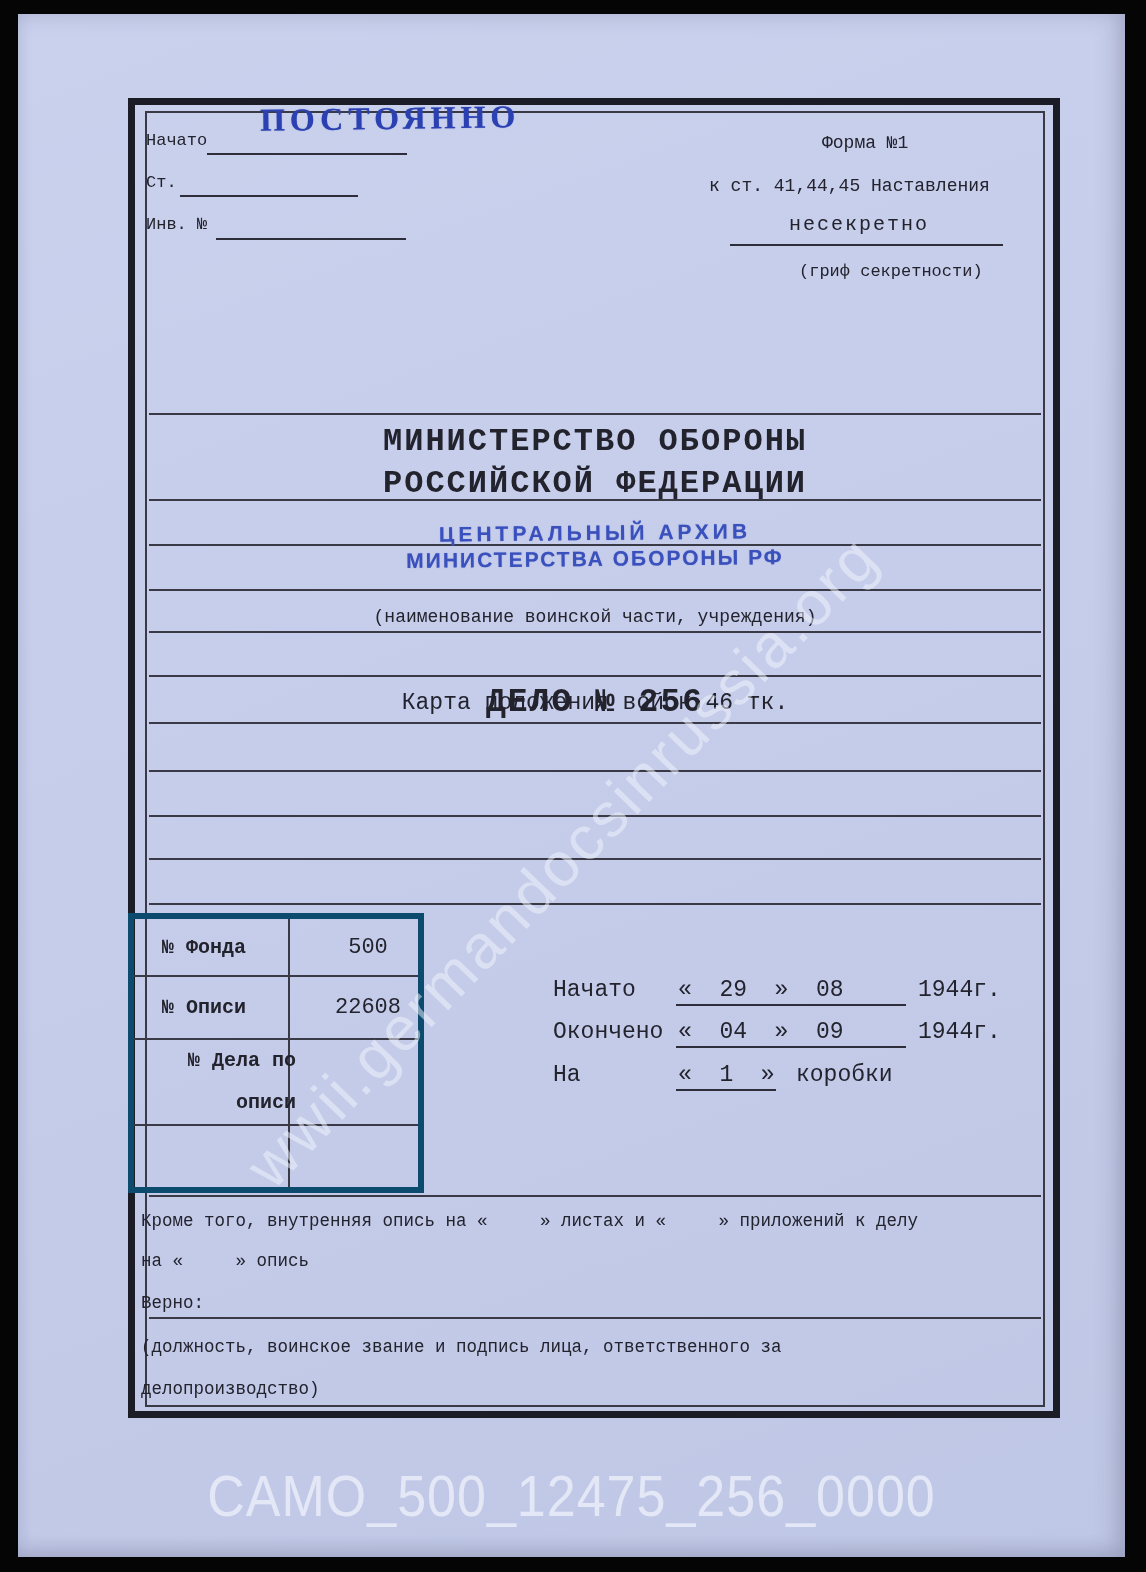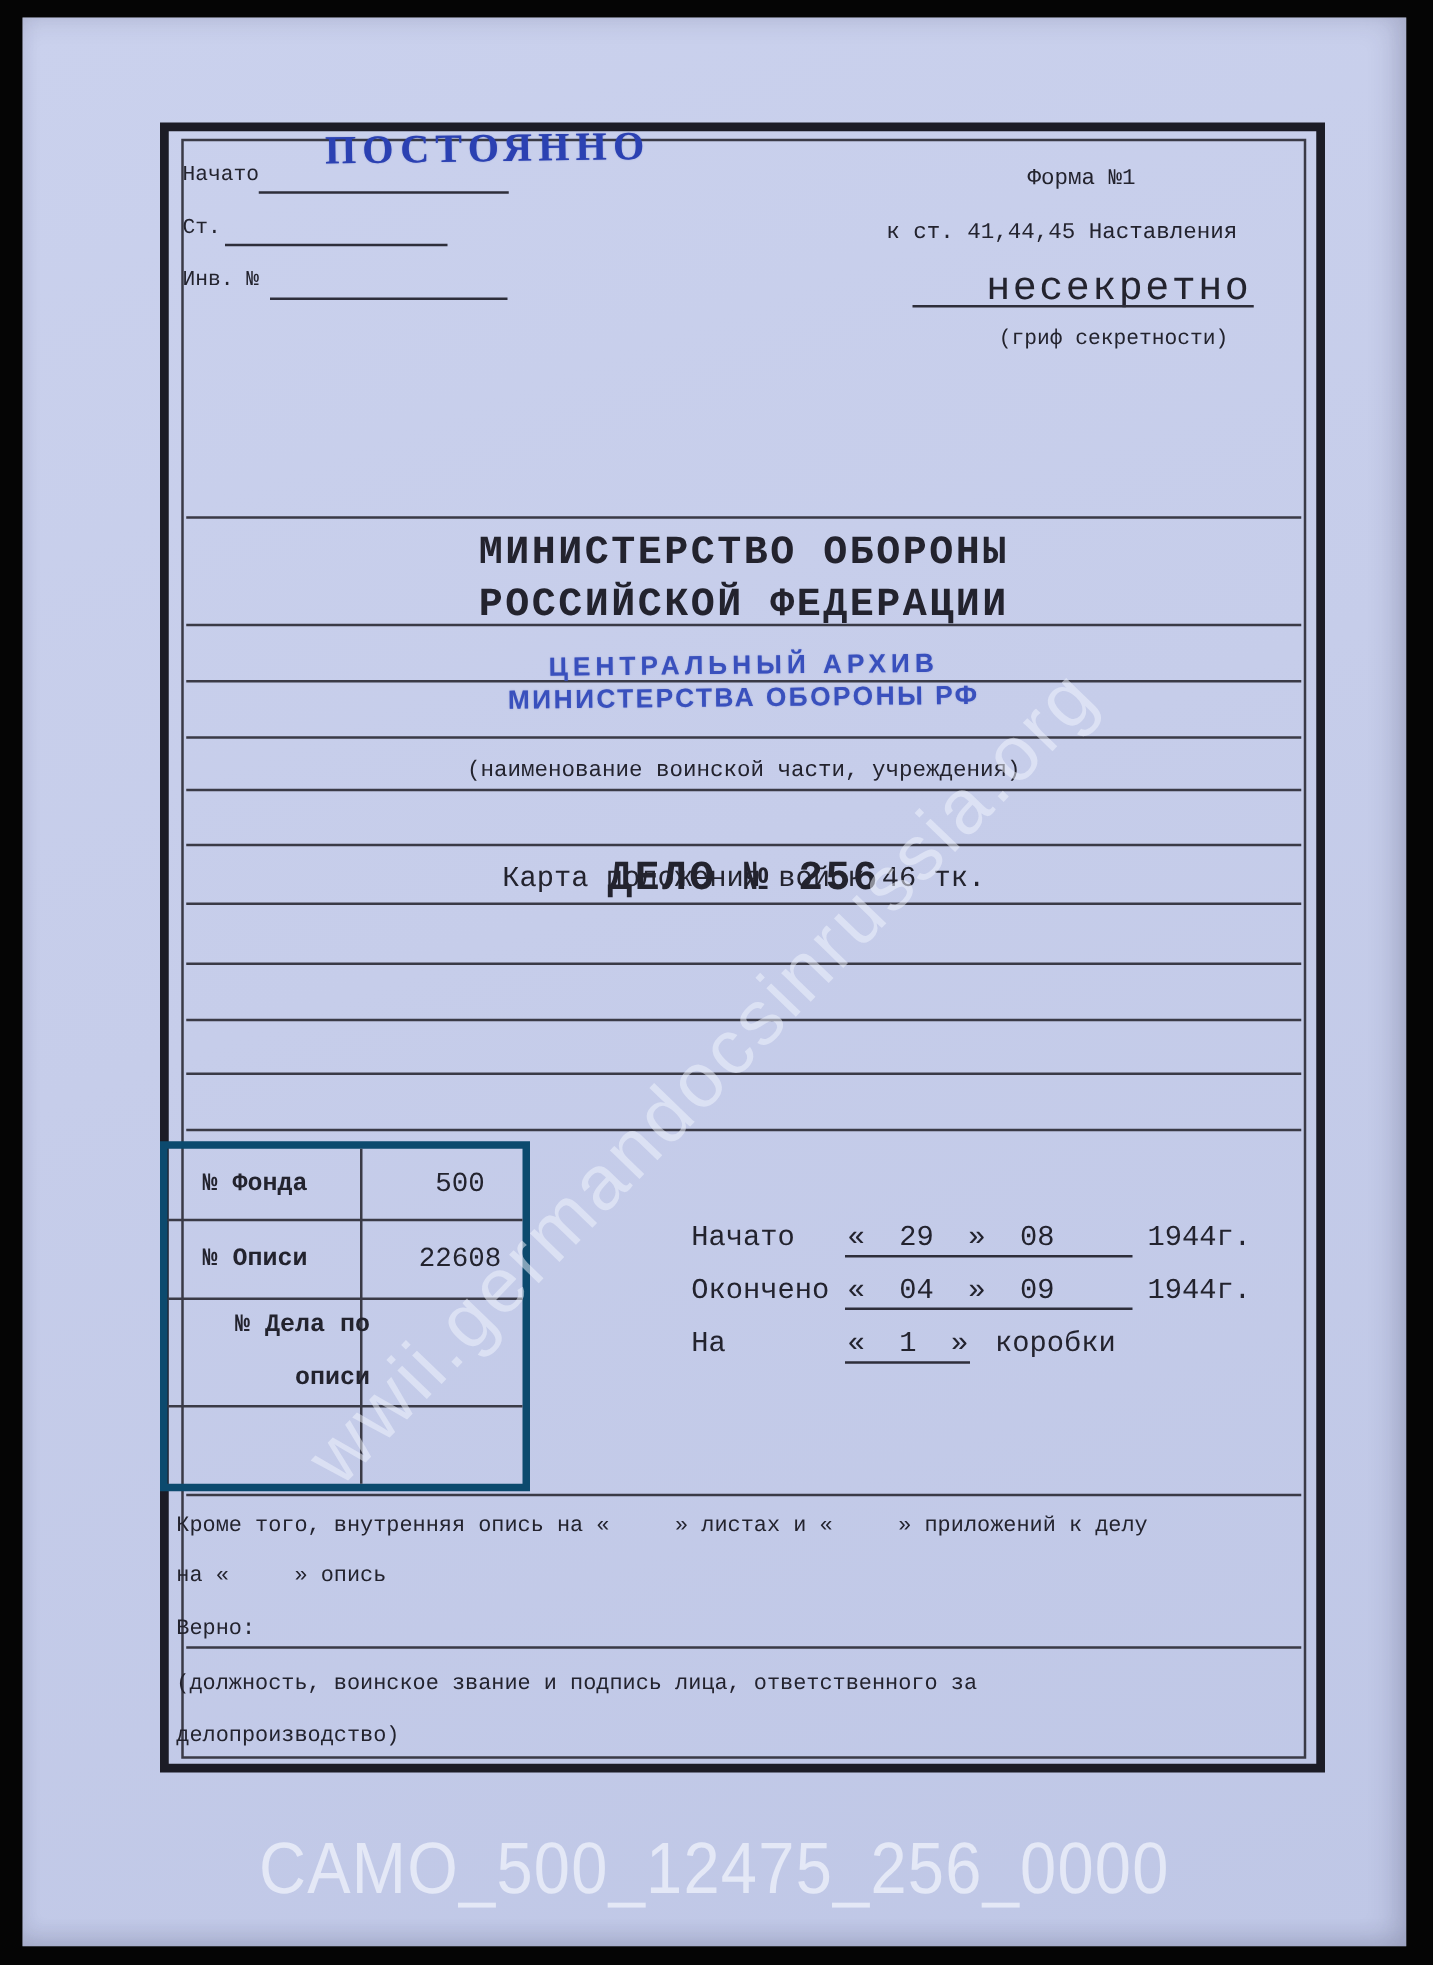--- a/index.html
+++ b/index.html
@@ -37,21 +37,21 @@
     font-family:"Liberation Serif","DejaVu Serif",serif;
     font-size:32px;font-weight:bold;letter-spacing:5px;
     color:#2b41b2;transform:rotate(-0.8deg);
     text-shadow:0 0 1px rgba(43,65,178,.55);
   }
   .stamp-arch{
     font-family:"Liberation Sans","DejaVu Sans",sans-serif;
     font-weight:bold;color:#3950bd;
     text-shadow:0 0 1px rgba(57,80,189,.5);
   }
-  .secrecy{font-size:32px;letter-spacing:2px;}
+  .secrecy{font-size:20px;letter-spacing:2px;}
   .delo{font-size:33px;font-weight:bold;letter-spacing:2px;}
   .subject{font-size:23px;}
   .fond-table{
     position:absolute;left:128px;top:913px;width:284px;height:268px;
     border:6px solid #0c4a6e;background:rgba(0,0,0,0);
   }
   .fond-vdiv{position:absolute;left:154px;top:0;width:2px;height:100%;background:#3a3a46;}
   .fond-hdiv{position:absolute;left:0;width:100%;height:2px;background:#3a3a46;}
   .fond-row{position:absolute;left:0;width:100%;display:flex;}
   .fond-label{width:156px;font-weight:bold;font-size:20px;display:flex;align-items:center;}

